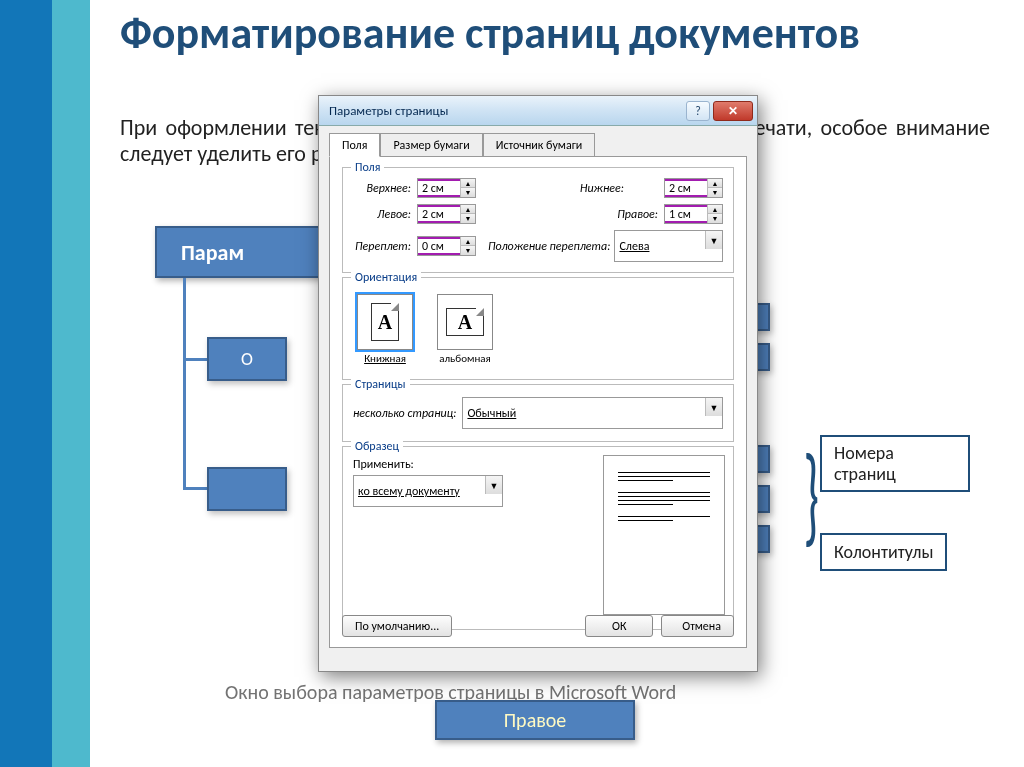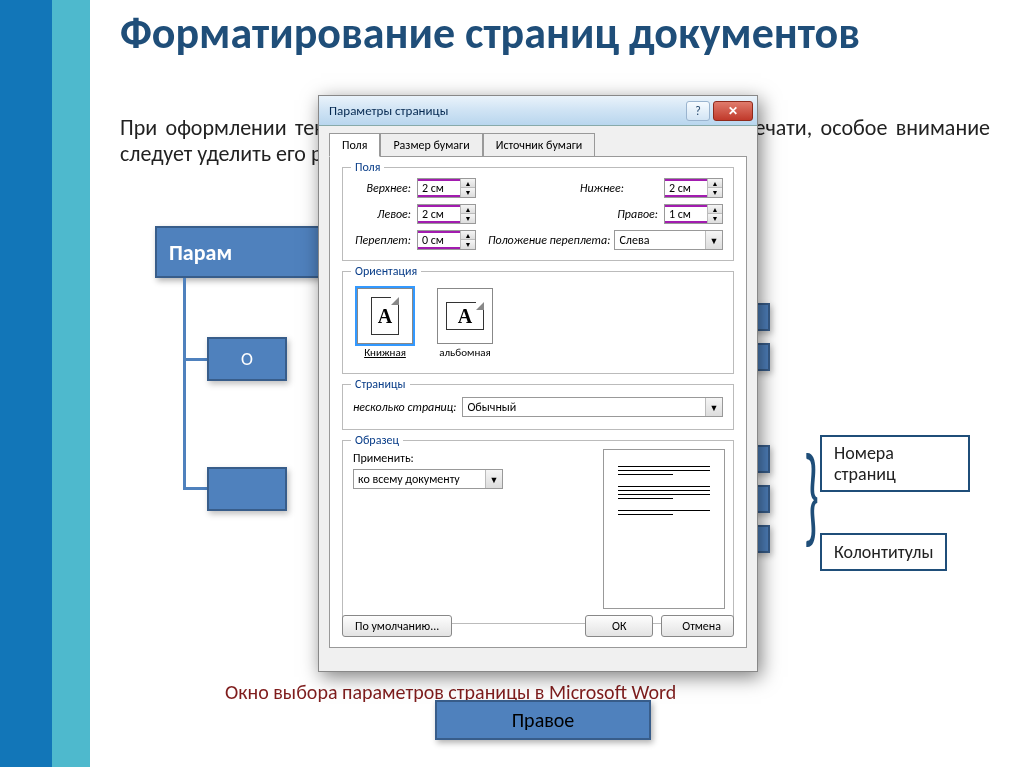--- a/index.html
+++ b/index.html
@@ -1,63 +1,63 @@
 <!DOCTYPE html>
 <html><head>
 <meta charset="utf-8">
 <style>
   * { box-sizing: border-box; margin: 0; padding: 0; font-family: Calibri, Arial, sans-serif; }
   body { width: 1024px; height: 767px; background: #fff; position: relative; overflow: hidden; }
   .left-bar { position: absolute; left: 0; top: 0; width: 52px; height: 767px; background: #1276b8; }
   .left-bar2 { position: absolute; left: 52px; top: 0; width: 38px; height: 767px; background: #4eb9cd; }
   .slide-title { position: absolute; left: 120px; top: 10px; font-size: 44px; font-weight: bold; color: #1f4e79; line-height: 1.05; }
   .body-text { position: absolute; left: 120px; top: 115px; width: 870px; font-size: 22px; color: #222; line-height: 1.2; text-align: justify; }
-  .param-box { position: absolute; left: 155px; top: 226px; width: 184px; height: 52px; background: #4f81bd; border: 2px solid #385d8a; box-shadow: 2px 3px 6px rgba(0,0,0,0.3); display: flex; align-items: center; padding-left: 12px; color: #fff; font-size: 22px; font-weight: bold; }
+  .param-box { position: absolute; left: 155px; top: 226px; width: 184px; height: 52px; background: #4f81bd; border: 2px solid #385d8a; box-shadow: 2px 3px 6px rgba(0,0,0,0.3); display: flex; align-items: center; padding-left: 24px; color: #fff; font-size: 22px; font-weight: bold; }
   .blue-block { position: absolute; background: #4f81bd; border: 2px solid #385d8a; box-shadow: 2px 3px 6px rgba(0,0,0,0.25); }
   .blue-block.b1 { left: 207px; top: 337px; width: 80px; height: 44px; display:flex; align-items:center; justify-content:center; color:#fff; font-size:18px; }
   .blue-block.b2 { left: 207px; top: 467px; width: 80px; height: 44px; }
   .blue-block.rA { left: 734px; top: 303px; width: 36px; height: 28px; }
   .blue-block.rB { left: 734px; top: 343px; width: 36px; height: 28px; }
   .blue-block.rC { left: 734px; top: 445px; width: 36px; height: 28px; }
   .blue-block.rD { left: 734px; top: 485px; width: 36px; height: 28px; }
   .blue-block.rE { left: 734px; top: 525px; width: 36px; height: 28px; }
   .connector { position: absolute; background: #4f81bd; }
   .conn-v1 { left: 183px; top: 278px; width: 3px; height: 210px; background:#4f81bd; }
   .conn-h1 { left: 183px; top: 358px; width: 26px; height: 3px; }
   .conn-h2 { left: 183px; top: 487px; width: 26px; height: 3px; }
   .arrow-r { position: absolute; width: 0; height: 0; border-top: 6px solid transparent; border-bottom: 6px solid transparent; border-left: 10px solid #4f81bd; }
   .arrow-r.a1 { left: 207px; top: 353px; }
   .arrow-r.a2 { left: 207px; top: 482px; }
   .right-label { position: absolute; border: 2px solid #1f4e79; padding: 6px 12px; font-size: 18px; color: #222; background: #fff; }
   .right-label.l1 { left: 820px; top: 435px; width: 150px; line-height:1.15; }
   .right-label.l2 { left: 820px; top: 533px; }
   .brace { position: absolute; left: 794px; top: 440px; font-size: 110px; color: #1f4e79; line-height: 1; transform: scaleX(0.45); }
-  .caption { position: absolute; left: 225px; top: 680px; font-size: 20px; color: #7f1d1d; }
-  .pravoe { position: absolute; left: 435px; top: 700px; width: 216px; height: 40px; background: #4f81bd; border: 2px solid #385d8a; box-shadow: 2px 3px 6px rgba(0,0,0,0.3); display:flex; align-items:center; justify-content:center; color:#000000; font-size: 20px; }
+  .caption { position: absolute; left: 225px; top: 680px; font-size: 20px; color: #737373; }
+  .pravoe { position: absolute; left: 435px; top: 700px; width: 200px; height: 40px; background: #4f81bd; border: 2px solid #385d8a; box-shadow: 2px 3px 6px rgba(0,0,0,0.3); display:flex; align-items:center; justify-content:center; color:#fef9c3; font-size: 20px; }
 
   
   .dialog { position: absolute; left: 318px; top: 95px; width: 440px; height: 577px; background: #f0f0f0; border: 1px solid #888; box-shadow: 3px 5px 18px rgba(0,0,0,0.5); font-family: "Segoe UI", Tahoma, sans-serif; font-size: 12px; }
   .titlebar { height: 30px; background: linear-gradient(#eaf3fb, #cfe3f4 50%, #b9d6ee); display: flex; align-items: center; padding: 0 4px; border-bottom: 1px solid #8aa; }
   .titlebar .title { flex: 1; padding-left: 6px; color: #062a52; font-size: 13px; }
   .titlebar .wbtn { width: 24px; height: 20px; margin-left: 3px; border: 1px solid #9ab4cf; border-radius: 3px; background: linear-gradient(#f6fbff,#d2e4f4); display:flex; align-items:center; justify-content:center; font-size:12px; color:#2a4c6f; cursor:default; }
   .titlebar .wbtn.close { background: linear-gradient(#e07b6c,#c0392b); border-color:#8f2a1c; color:#fff; font-weight:bold; width:40px; }
   .tabs { display:flex; padding: 6px 10px 0; gap: 0; }
   .tab { padding: 4px 12px; border: 1px solid #999; border-bottom: none; background: #eee; font-size: 12px; position: relative; top:1px; cursor:default; }
   .tab.active { background: #fff; z-index: 2; border-bottom: 1px solid #fff; }
   .tab-panel { margin: 0 10px 0; background: #fff; border: 1px solid #999; padding: 10px 12px 12px; height: 492px; position:relative; }
-  .group { border: 1px solid #bbb; margin-top: 10px; padding: 10px 10px 10px; position: relative; }
+  .group { border: 1px solid #bbb; margin-top: 4px; padding: 10px 10px 10px; position: relative; }
   .group-title { position: absolute; top: -8px; left: 8px; background: #fff; padding: 0 4px; color: #0a3e89; font-size: 12px; }
   .row { display:flex; align-items:center; margin-bottom: 6px; }
   .row label { font-size: 12px; text-align: right; font-style: italic; }
   .spin { display:flex; align-items:center; border: 1px solid #999; background:#a21caf; height:20px; }
   .spin input { border:none; width:42px; font-size:12px; padding-left:4px; outline:none; }
   .spin .sp { display:flex; flex-direction:column; width:15px; border-left:1px solid #bbb; }
   .spin .sp div { height:9px; display:flex; align-items:center; justify-content:center; font-size:7px; background:linear-gradient(#f5f5f5,#ddd); border-bottom:1px solid #bbb; cursor:default; }
   .spin .sp div:last-child { border-bottom:none; }
-  .select { border:1px solid #999; background:#fff; height:20px; display:flex; align-items:center; padding-left:4px; font-size:12px; position:relative; }
+  .select { border:1px solid #999; background:#fff; height:32px; display:flex; align-items:center; padding-left:4px; font-size:12px; position:relative;text-decoration:underline; }
   .select .dd { position:absolute; right:0; top:0; width:17px; height:18px; background:linear-gradient(#f5f5f5,#ddd); border-left:1px solid #bbb; display:flex; align-items:center; justify-content:center; font-size:9px; cursor:default; }
   .orient { display:flex; gap:24px; padding:6px 4px 4px; }
   .orient-item { text-align:center; cursor:default; }
   .orient-item .ico { width:56px; height:56px; border:1px solid #888; background:#fff; display:flex; align-items:center; justify-content:center; margin:0 auto 2px; }
   .orient-item.sel .ico { outline: 2px solid #3399ff; }
   .ico .page { border:1px solid #333; background:#fff; display:flex; align-items:center; justify-content:center; font-family: Georgia, serif; font-size:20px; font-weight:bold; position:relative; }
   .ico .page::after { content:''; position:absolute; right:-1px; top:-1px; width:8px; height:8px; background:linear-gradient(135deg,#fff 48%,#888 52%); }
   .ico.port .page { width:28px; height:38px; }
   .ico.land .page { width:38px; height:28px; }
   .orient-item .cap { font-size:11px; }

